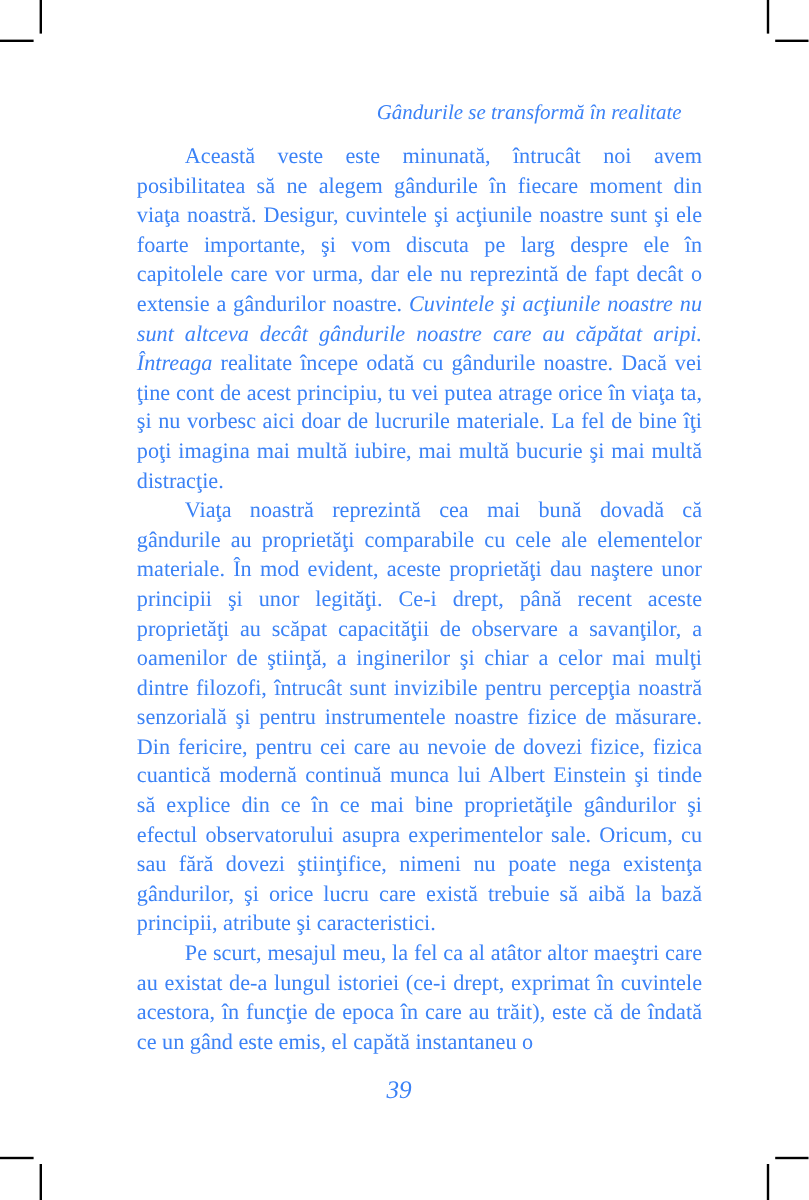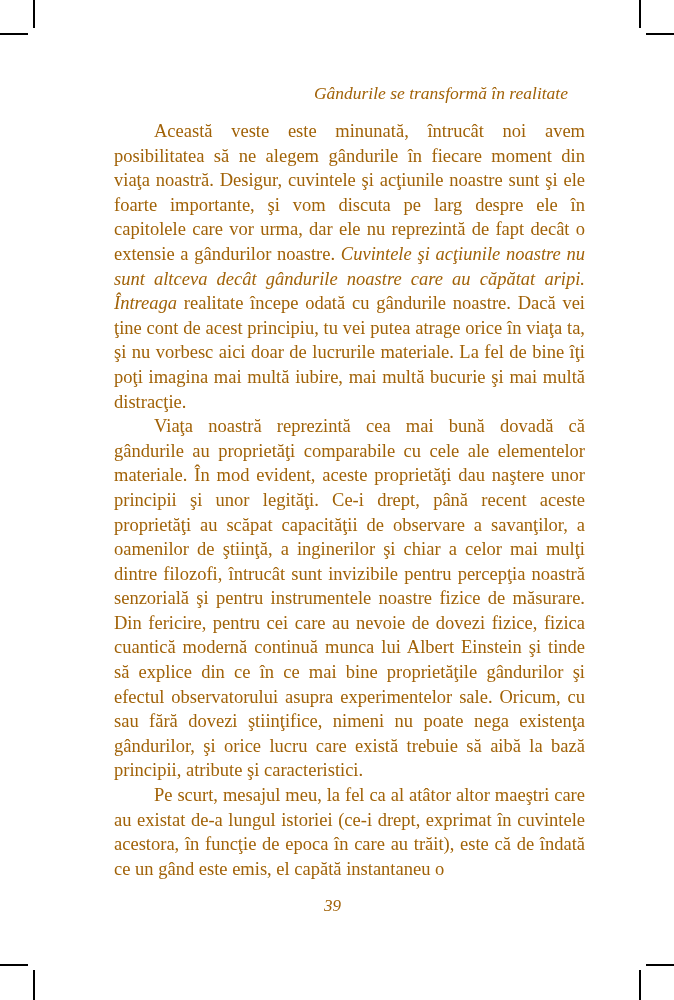--- a/index.html
+++ b/index.html
@@ -7,21 +7,21 @@
     padding: 0;
     background: #ffffff;
   }
   .page {
     position: relative;
     width: 674px;
     height: 1000px;
     background: #ffffff;
     overflow: hidden;
     font-family: "Liberation Serif", serif;
-    color: #a16207;
+    color: #3b82f6;
   }
   
   .crop {
     position: absolute;
     background: #000000;
   }
   .crop.tl-v { left: 33px;  top: 0;      width: 2px;  height: 28px; }
   .crop.tl-h { left: 0;     top: 33px;   width: 28px; height: 2px;  }
   .crop.tr-v { left: 639px; top: 0;      width: 2px;  height: 28px; }
   .crop.tr-h { left: 646px; top: 33px;   width: 28px; height: 2px;  }
@@ -58,21 +58,21 @@
   .italic {
     font-style: italic;
   }
   .page-number {
     position: absolute;
     top: 896px;
     left: 97px;
     width: 471px;
     text-align: center;
     font-style: italic;
-    font-size: 17px;
+    font-size: 21px;
   }
 </style>
 </head>
 <body>
 
 <div class="page">
 
   <div class="crop tl-v"></div>
   <div class="crop tl-h"></div>
   <div class="crop tr-v"></div>

